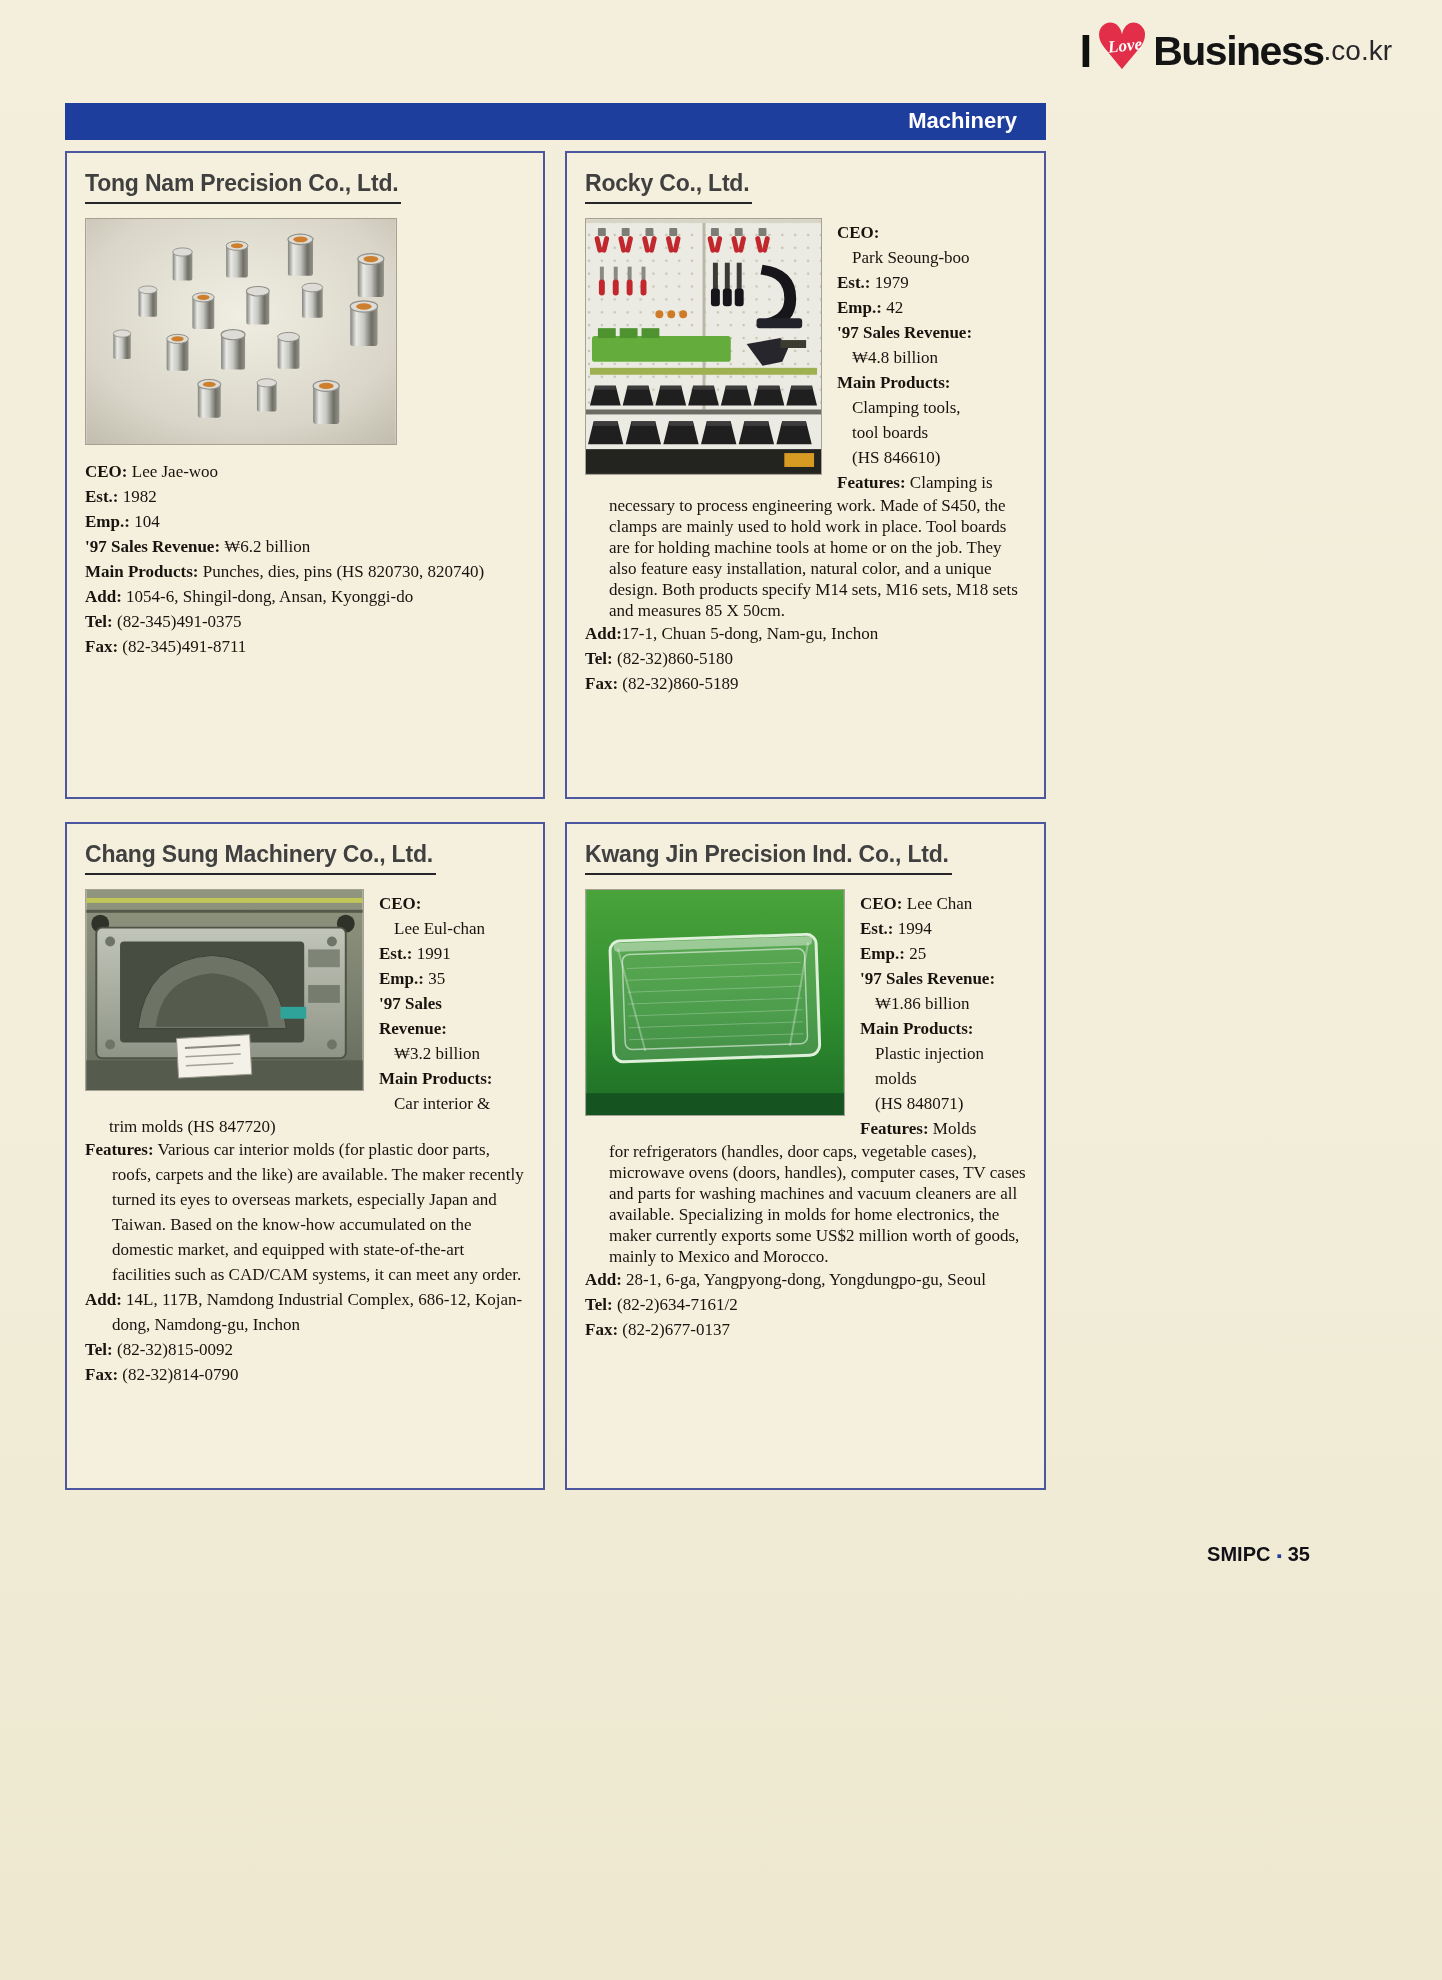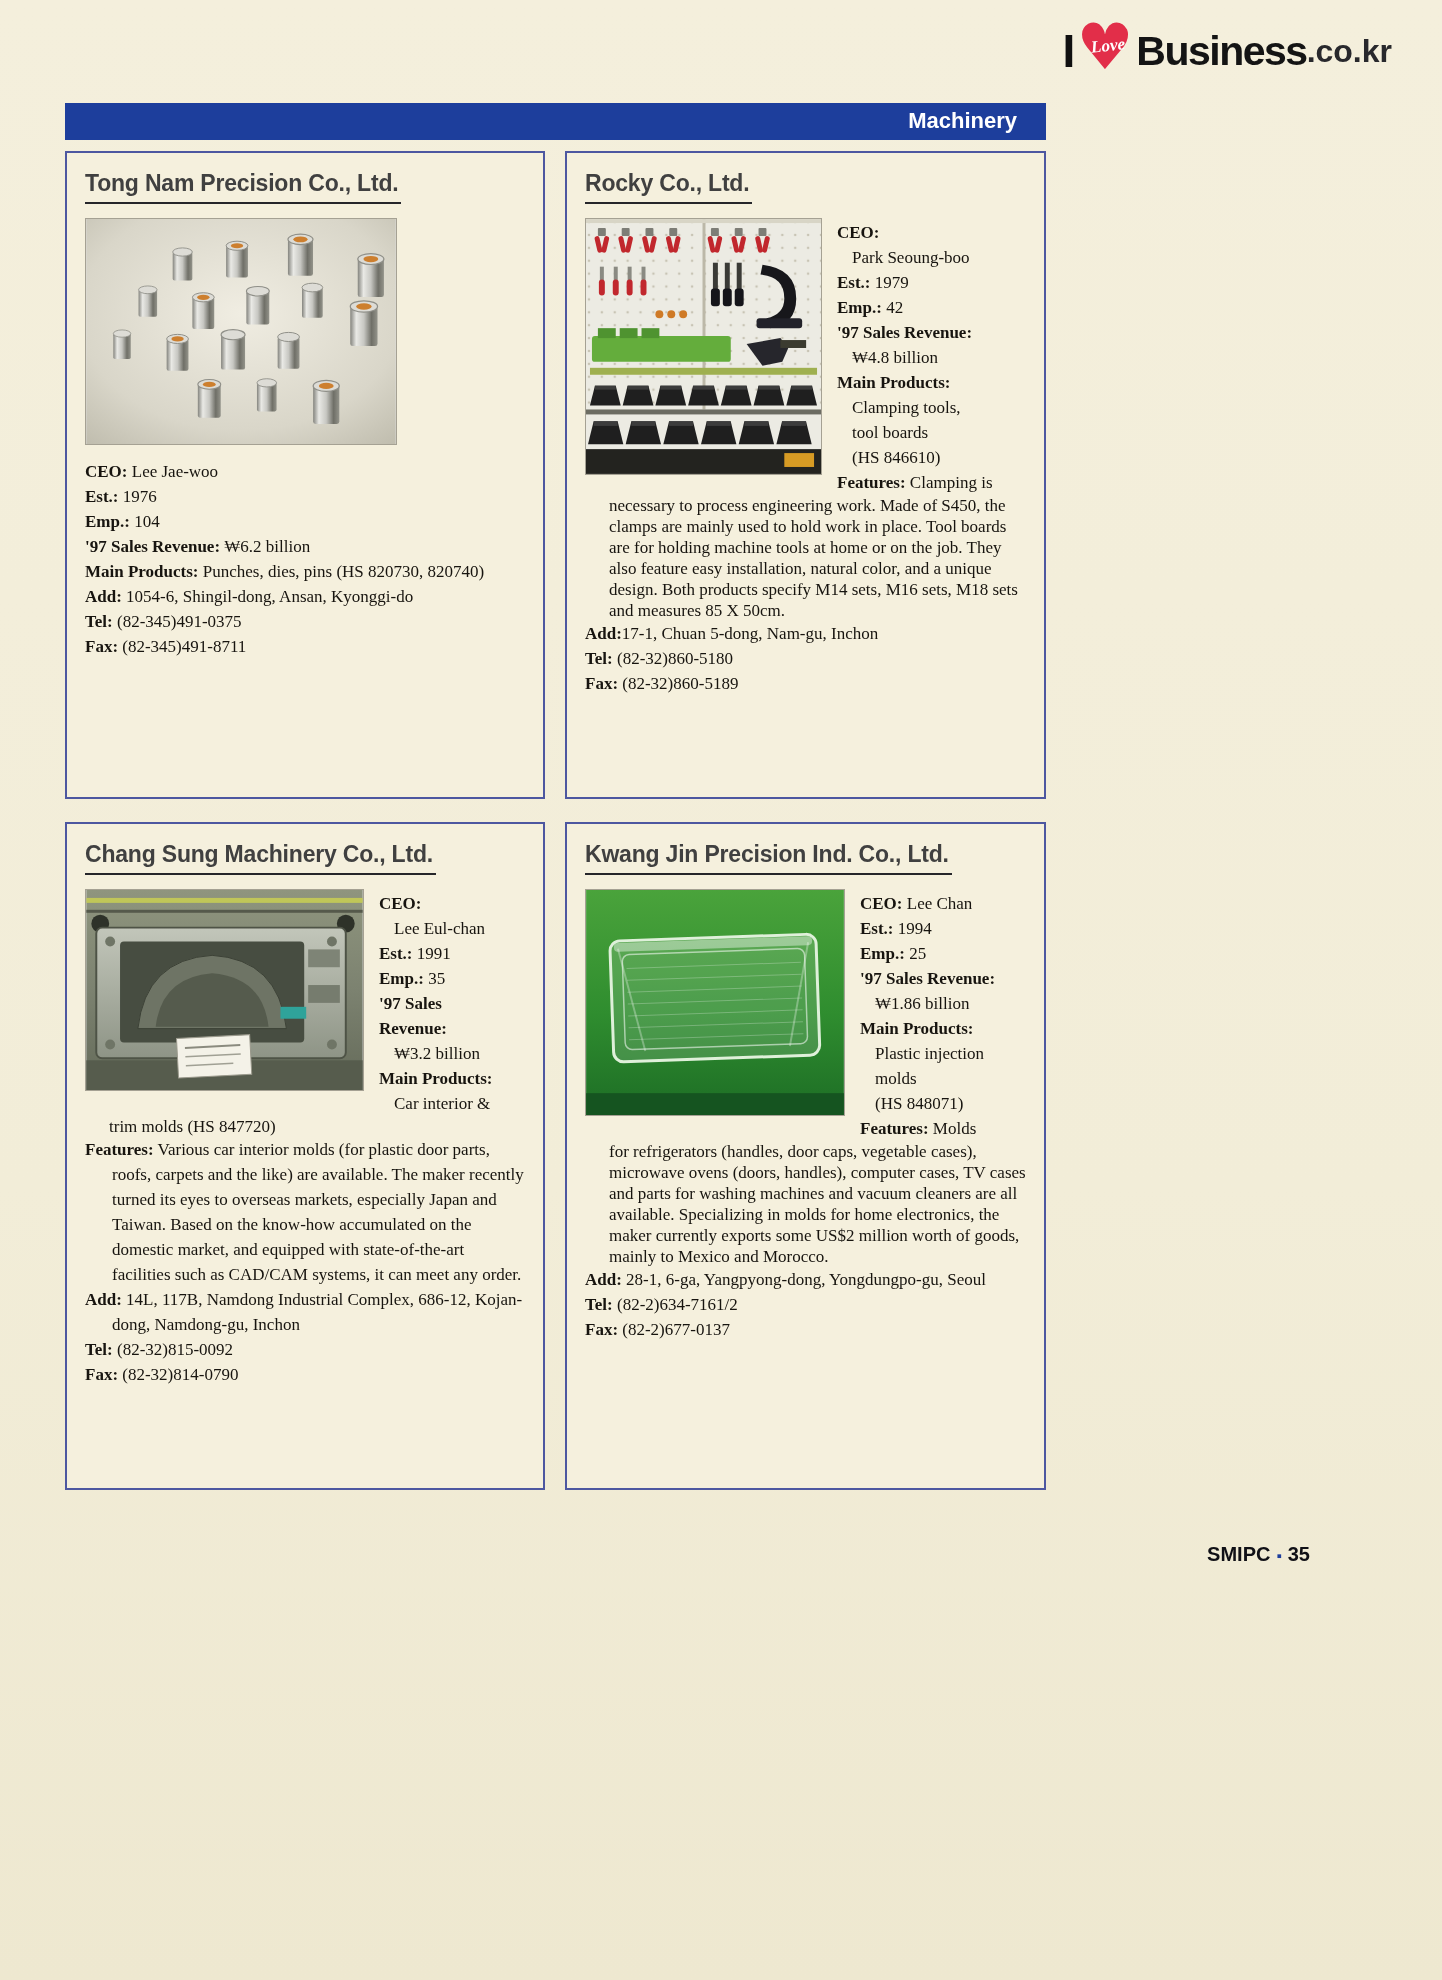--- a/index.html
+++ b/index.html
@@ -15,21 +15,21 @@
   .logo { position:absolute; top:22px; right:50px; display:flex; align-items:center;
           font-family:"Liberation Sans","DejaVu Sans",sans-serif; }
   .logo-i { font-size:46px; font-weight:bold; color:#101010; margin-right:3px; }
   .heart { position:relative; width:64px; height:58px; margin:0 0 0 -2px; }
   .heart-glyph { position:absolute; left:0; top:-6px; font-size:64px; line-height:62px;
                  color:#e22e49; font-family:"DejaVu Sans",sans-serif; }
   .logo-love { position:absolute; left:50%; top:42%; transform:translate(-50%,-50%) rotate(-6deg);
                color:#ffffff; font-style:italic; font-weight:bold; font-size:17px;
                font-family:"Liberation Serif",serif; }
   .logo-biz { font-size:41px; font-weight:bold; letter-spacing:-1.5px; color:#141414; margin-left:-4px; }
-  .logo-kr  { font-size:32px; color:#28282c;font-weight:bold; }
+  .logo-kr  { font-size:28px; color:#28282c; }
 
   .catbar { position:absolute; left:65px; top:103px; width:981px; height:37px;
             background:#1d3e9c; color:#fff; font-family:"Liberation Sans",sans-serif;
             font-weight:bold; font-size:22px; line-height:36px; text-align:right;
             padding-right:29px; }
 
   
   .grid { position:absolute; left:65px; top:151px; width:981px;
           display:grid; grid-template-columns:480px 481px; column-gap:20px; row-gap:23px; }
   .box { border:2px solid #4d57a0; background:#f5f0dd; padding:15px 18px 18px; }
@@ -116,21 +116,21 @@
         <use href="#p1cylo" transform="translate(92,124)"></use>
         <use href="#p1cyl" transform="translate(148,120) scale(1.1)"></use>
         <use href="#p1cyl" transform="translate(204,122)"></use>
         <use href="#p1cylo" transform="translate(124,170) scale(1.05)"></use>
         <use href="#p1cyl" transform="translate(182,168) scale(0.9)"></use>
         <use href="#p1cylo" transform="translate(242,172) scale(1.2)"></use>
       </svg>
 
       <div>
         <div class="entry"><b>CEO:</b><span> Lee Jae-woo</span></div>
-        <div class="entry"><b>Est.:</b><span> 1976</span></div>
+        <div class="entry"><b>Est.:</b><span> 1982</span></div>
         <div class="entry"><b>Emp.:</b><span> 104</span></div>
         <div class="entry"><b>'97 Sales Revenue:</b><span> ₩6.2 billion</span></div>
         <div class="entry"><b>Main Products:</b><span> Punches, dies, pins (HS 820730, 820740)</span></div>
         <div class="entry"><b>Add:</b><span> 1054-6, Shingil-dong, Ansan, Kyonggi-do</span></div>
         <div class="entry"><b>Tel:</b><span> (82-345)491-0375</span></div>
         <div class="entry"><b>Fax:</b><span> (82-345)491-8711</span></div>
       </div>
     </section>
 
     <section class="box b2">

